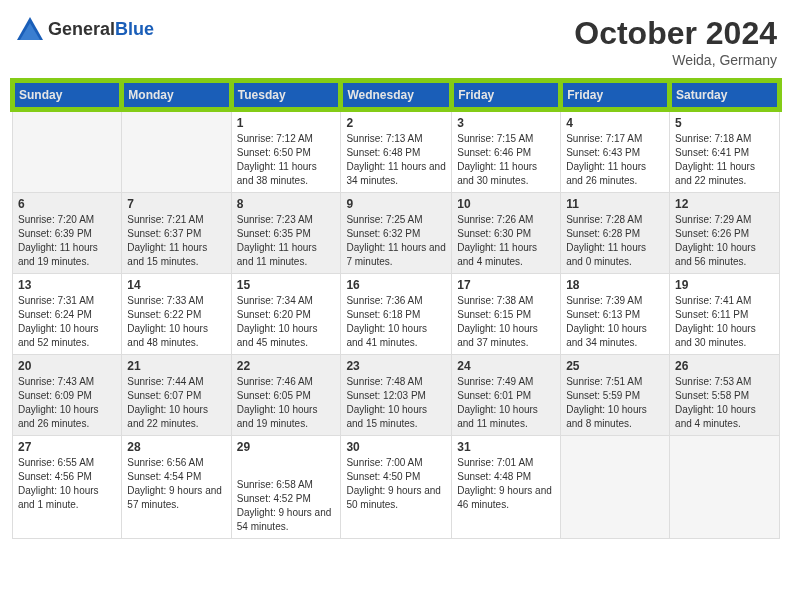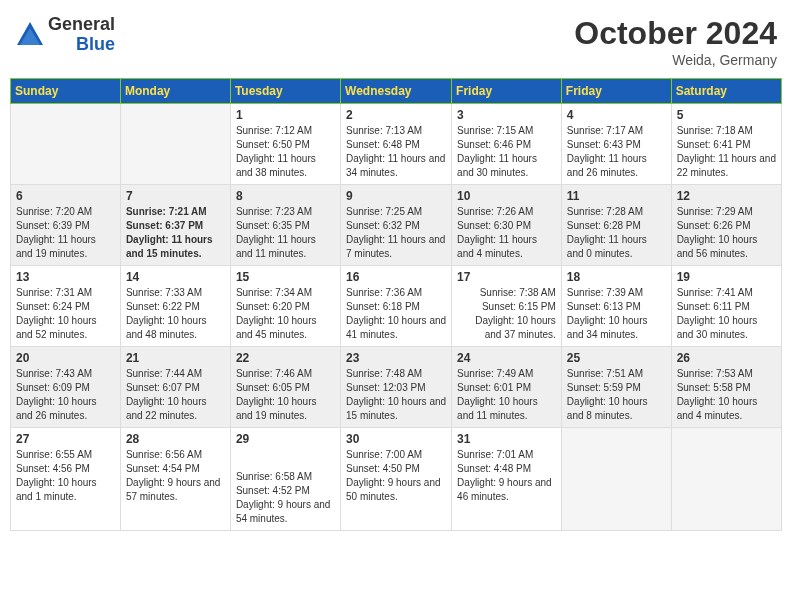--- a/index.html
+++ b/index.html
@@ -16,23 +16,22 @@
       align-items: flex-start;
       margin-bottom: 10px;
       padding: 5px 5px 0 5px;
     }
     .logo {
       display: flex;
       align-items: center;
     }
     .logo-text {
       display: flex;
-      flex-direction: column;
+      flex-direction: row;
       line-height: 1.1;
-      text-align: right;
     }
     .logo-general {
       font-size: 18px;
       font-weight: bold;
       color: #333;
     }
     .logo-blue {
       font-size: 18px;
       font-weight: bold;
       color: #1a5eb8;
@@ -54,26 +53,26 @@
       font-size: 14px;
       color: #555;
     }
     .calendar {
       width: 100%;
       border-collapse: collapse;
       border: 1px solid #ccc;
     }
     .calendar th {
       background-color: #1a5eb8;
-      color: #fde047;
+      color: #e5e5e5;
       font-size: 12px;
       font-weight: bold;
       padding: 5px 4px;
       text-align: left;
-      border: 1px solid #84cc16;
+      border: 5px solid #84cc16;
     }
     .calendar td {
       vertical-align: top;
       padding: 4px 5px;
       font-size: 10px;
       color: #333;
       border: 1px solid #ddd;
       width: 113px;
       min-height: 80px;
       background: #fff;
@@ -171,21 +170,21 @@
       </tr>
       <tr>
         <td>
           <span class="day-number">6</span>
           <div class="day-detail" style="white-space: pre-line;">Sunrise: 7:20 AM
 Sunset: 6:39 PM
 Daylight: 11 hours and 19 minutes.</div>
         </td>
         <td>
           <span class="day-number">7</span>
-          <div class="day-detail" style="white-space: pre-line; font-weight: bold;">Sunrise: 7:21 AM
+          <div class="day-detail" style="white-space: pre-line;">Sunrise: 7:21 AM
 Sunset: 6:37 PM
 Daylight: 11 hours and 15 minutes.</div>
         </td>
         <td>
           <span class="day-number">8</span>
           <div class="day-detail" style="white-space: pre-line;">Sunrise: 7:23 AM
 Sunset: 6:35 PM
 Daylight: 11 hours and 11 minutes.</div>
         </td>
         <td>
@@ -233,21 +232,21 @@
 Daylight: 10 hours and 45 minutes.</div>
         </td>
         <td>
           <span class="day-number">16</span>
           <div class="day-detail" style="white-space: pre-line;">Sunrise: 7:36 AM
 Sunset: 6:18 PM
 Daylight: 10 hours and 41 minutes.</div>
         </td>
         <td>
           <span class="day-number">17</span>
-          <div class="day-detail" style="white-space: pre-line; text-align: right;">Sunrise: 7:38 AM
+          <div class="day-detail" style="white-space: pre-line;">Sunrise: 7:38 AM
 Sunset: 6:15 PM
 Daylight: 10 hours and 37 minutes.</div>
         </td>
         <td>
           <span class="day-number">18</span>
           <div class="day-detail" style="white-space: pre-line;">Sunrise: 7:39 AM
 Sunset: 6:13 PM
 Daylight: 10 hours and 34 minutes.</div>
         </td>
         <td>

